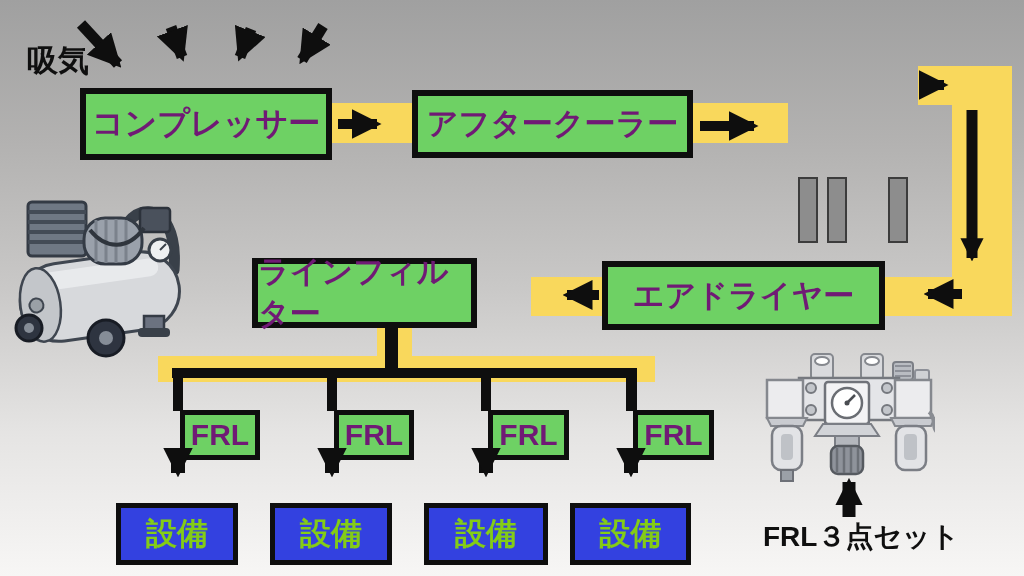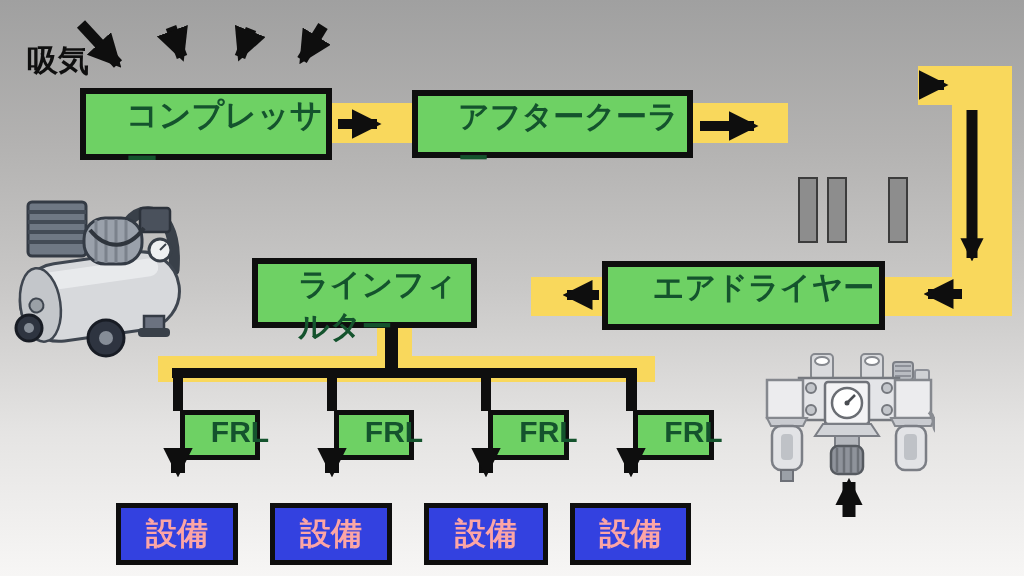--- a/index.html
+++ b/index.html
@@ -10,29 +10,29 @@
   }
   html,body{margin:0;padding:0;}
   body{font-family:"Liberation Sans","DejaVu Sans",sans-serif;}
   .stage{
     position:relative;width:1024px;height:576px;overflow:hidden;
     background:linear-gradient(to bottom,#a0a0a0 0%,#b3b2b1 25%,#c9c8c7 50%,#e5e4e3 75%,#f7f6f5 100%);
   }
   .band{position:absolute;background:var(--flow-yellow);z-index:1;}
   .bline{position:absolute;background:var(--line-black);z-index:2;}
   .node{
-    position:absolute;display:flex;justify-content:center;
+    position:absolute;display:flex;align-items:center;justify-content:center;
     background:var(--node-green);border:6px solid var(--line-black);
-    font-weight:800;color:#14532d;z-index:3;box-sizing:border-box;padding-left:40px;
+    font-weight:800;color:#701a75;z-index:3;box-sizing:border-box;
   }
   .node.small{border-width:5px;margin-left:42px;}
   .equip{
     position:absolute;display:flex;align-items:center;justify-content:center;
     background:var(--equipment-blue);border:5px solid var(--line-black);
-    font-weight:800;color:#fca5a5;z-index:3;box-sizing:border-box;font-size:31px;
+    font-weight:800;color:#84cc16;z-index:3;box-sizing:border-box;font-size:31px;
   }
   .tank{
     position:absolute;left:787px;top:4px;width:132px;height:213px;
     background:var(--node-green);border:5px solid var(--line-black);
     border-radius:66px/58px;z-index:3;box-sizing:border-box;
     display:flex;align-items:center;justify-content:center;
     font-weight:800;font-size:30px;color:#101010;
   }
   .tank-line{position:absolute;left:0;right:0;height:4px;background:var(--line-black);}
   .leg{position:absolute;width:20px;height:66px;background:#8d8d8d;border:2px solid #3c3c3c;z-index:2;box-sizing:border-box;}
@@ -101,20 +101,21 @@
     <span>設備</span>
   </div>
   <div class="equip" style="left:424px;top:503px;width:124px;height:62px;">
     <span>設備</span>
   </div>
   <div class="equip" style="left:570px;top:503px;width:121px;height:62px;">
     <span>設備</span>
   </div>
 
   <div class="free-label" style="left:12px;top:40px;font-size:31px;">吸気</div>
+  <div class="free-label" style="left:748px;top:518px;font-size:28px;">FRL３点セット</div>
 
   <svg class="illus" style="left:2px;top:158px;" width="192" height="202" viewBox="0 0 192 202">
 
     <path d="M112,102 C118,38 178,34 172,112" fill="none" stroke="#394049" stroke-width="11" stroke-linecap="round"></path>
 
     <g transform="rotate(-8 95 140)">
       <rect x="18" y="100" width="160" height="78" rx="39" fill="#d7d9dc" stroke="#3f4650" stroke-width="3"></rect>
       <rect x="30" y="108" width="130" height="18" rx="9" fill="#eceef0" opacity="0.8"></rect>
       <ellipse cx="38" cy="139" rx="20" ry="37" fill="#c3c6ca" stroke="#3f4650" stroke-width="2.5"></ellipse>
       <circle cx="34" cy="139" r="7" fill="#9aa0a6" stroke="#3f4650" stroke-width="2"></circle>

